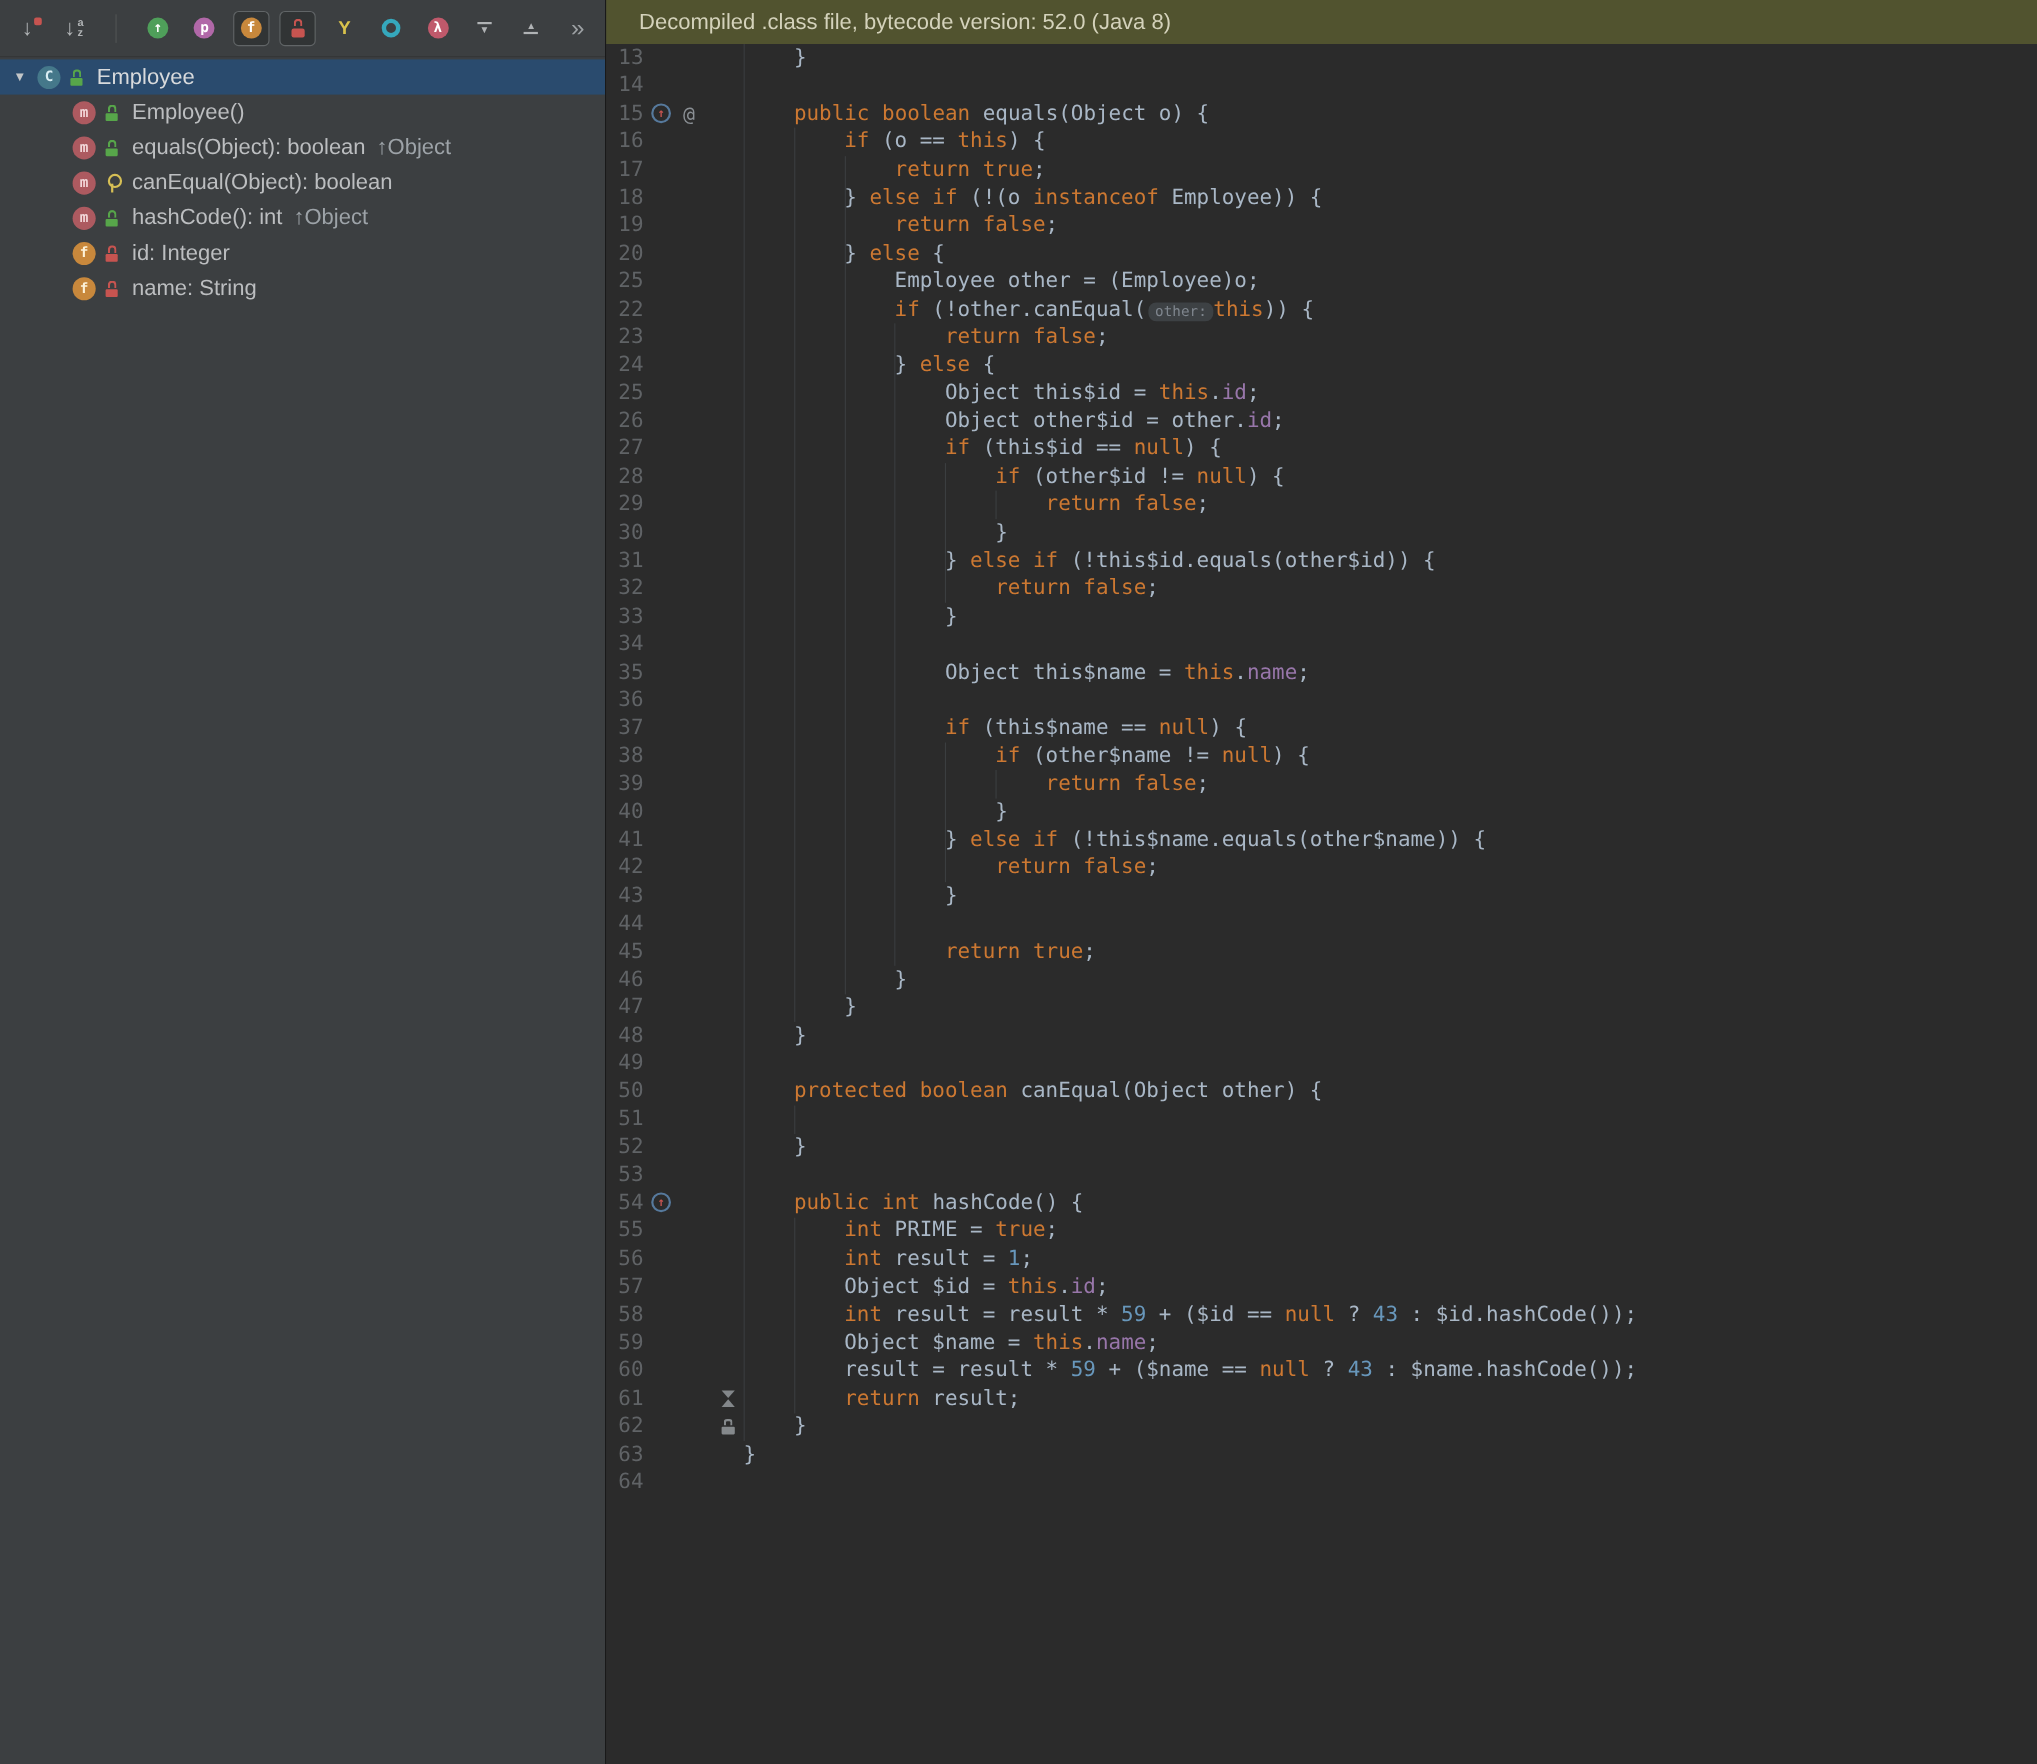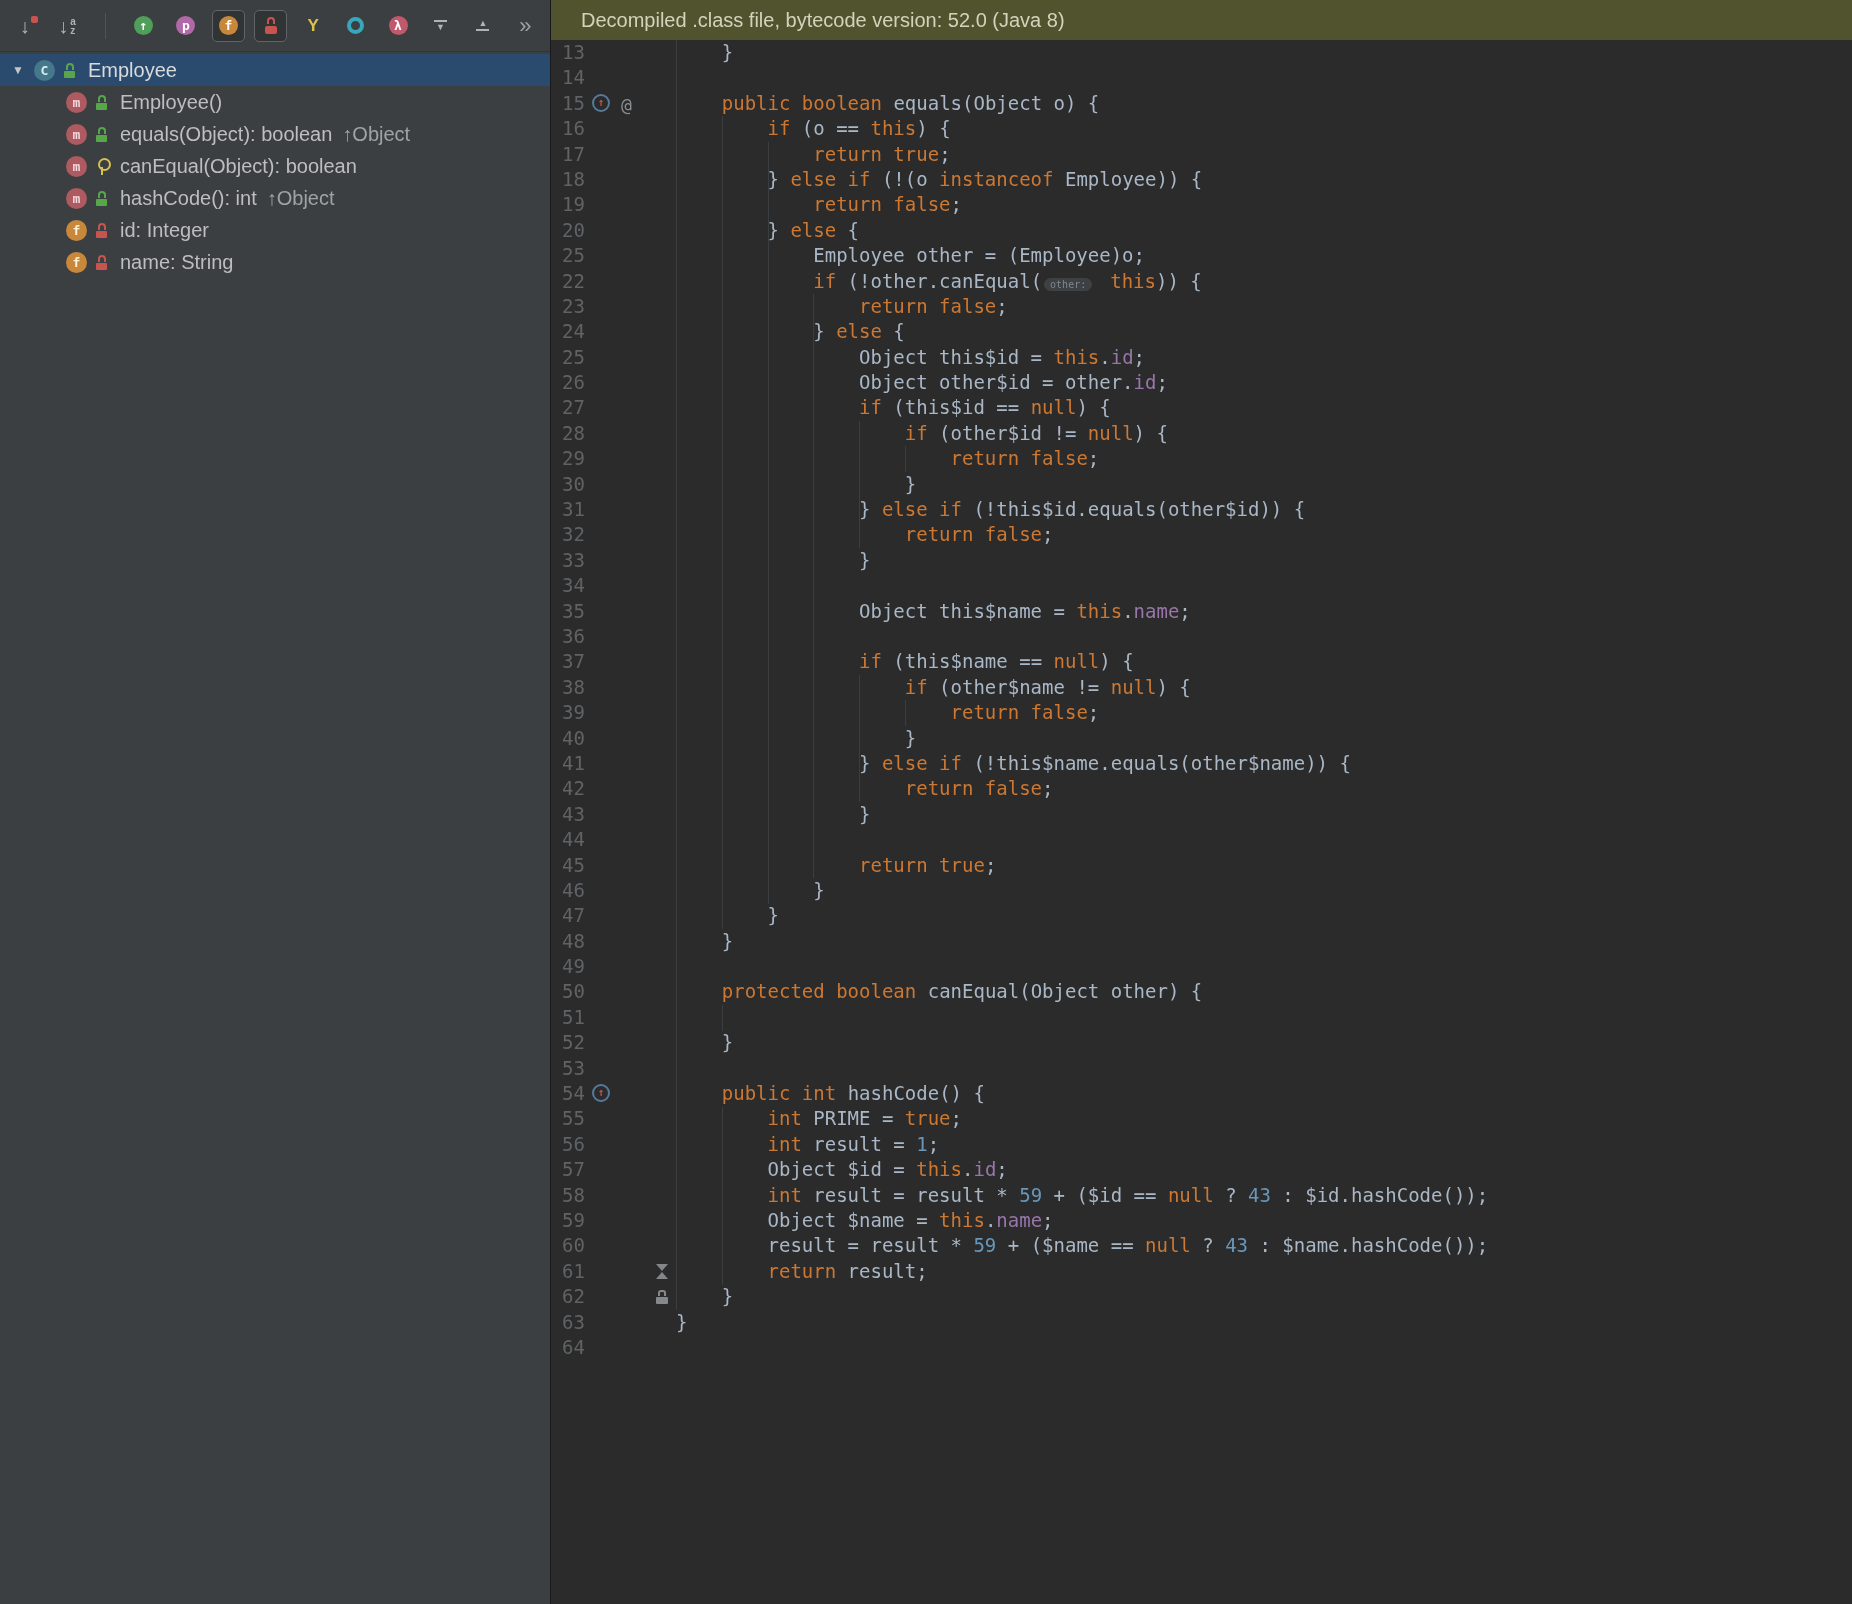--- a/index.html
+++ b/index.html
@@ -53,21 +53,21 @@
   .banner{height:40px;background:var(--banner-bg);color:var(--banner-fg);display:flex;align-items:center;padding-left:30px;font-size:20px}
   .code{position:relative;font-family:"DejaVu Sans Mono",monospace;font-size:19px;line-height:25.4px}
   .cline{display:flex;height:25.4px;align-items:flex-start}
   .lnum{width:34px;min-width:34px;text-align:right;color:var(--line-number)}
   .lmark{width:91px;min-width:91px;position:relative;height:100%}
   .ltext{white-space:pre}
   .tk-k{color:var(--keyword)}
   .tk-p{color:var(--plain)}
   .tk-n{color:var(--number)}
   .tk-f{color:var(--field)}
-  .tk-inlay{background:var(--inlay-bg);color:var(--inlay-fg);border-radius:7px;padding:1px 6px;font-size:10px;margin:0 18px 0 2px}
+  .tk-inlay{background:var(--inlay-bg);color:var(--inlay-fg);border-radius:7px;padding:1px 6px;font-size:13px;margin:0 0 0 2px}
   .mk-ovr{position:absolute;left:7px;top:3px;width:18px;height:18px;border-radius:50%;border:2px solid #56799c;color:#c75450;font-size:11px;font-weight:bold;display:flex;align-items:center;justify-content:center}
   .mk-at{position:absolute;left:36px;top:1px;color:#8a8f94;font-size:18px}
   .mk-hg{position:absolute;right:8px;top:5px;width:12px;height:15px}
   .mk-hg .t{position:absolute;top:0;left:0;width:0;height:0;border-left:6px solid transparent;border-right:6px solid transparent;border-top:7px solid #83878a}
   .mk-hg .b{position:absolute;bottom:0;left:0;width:0;height:0;border-left:6px solid transparent;border-right:6px solid transparent;border-bottom:7px solid #83878a}
   .mk-lock{position:absolute;right:8px;top:6px;width:12px;height:14px}
   .mk-lock .sh{position:absolute;top:0;left:2px;width:8px;height:6px;border:2px solid #85898c;border-bottom:none;border-radius:3px 3px 0 0}
   .mk-lock .bd{position:absolute;bottom:0;left:0;width:12px;height:7px;background:#85898c;border-radius:1px}
   .guide{position:absolute;width:1px;background:var(--guide)}
 </style>

